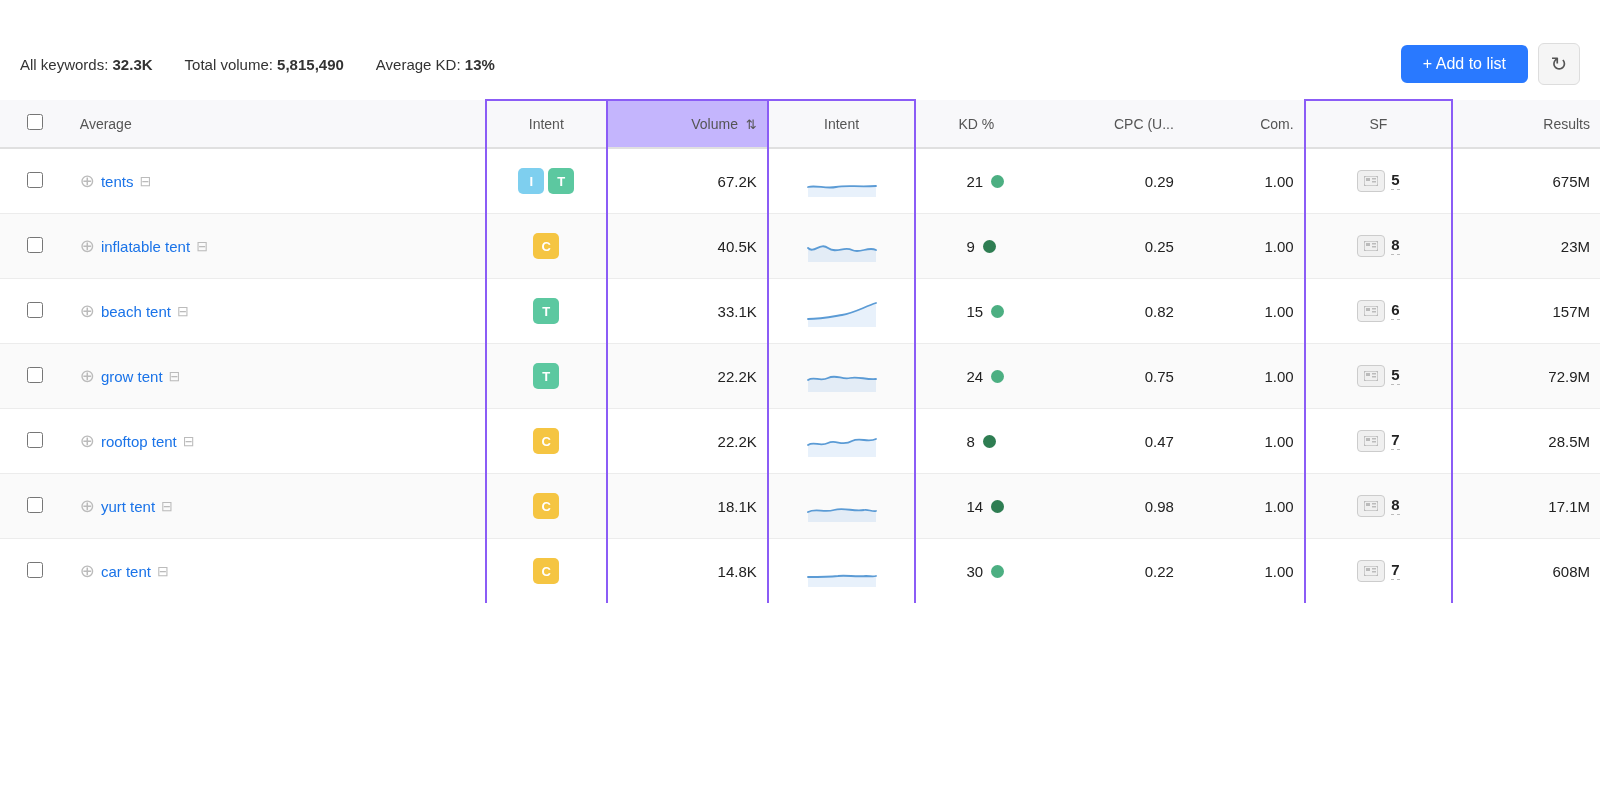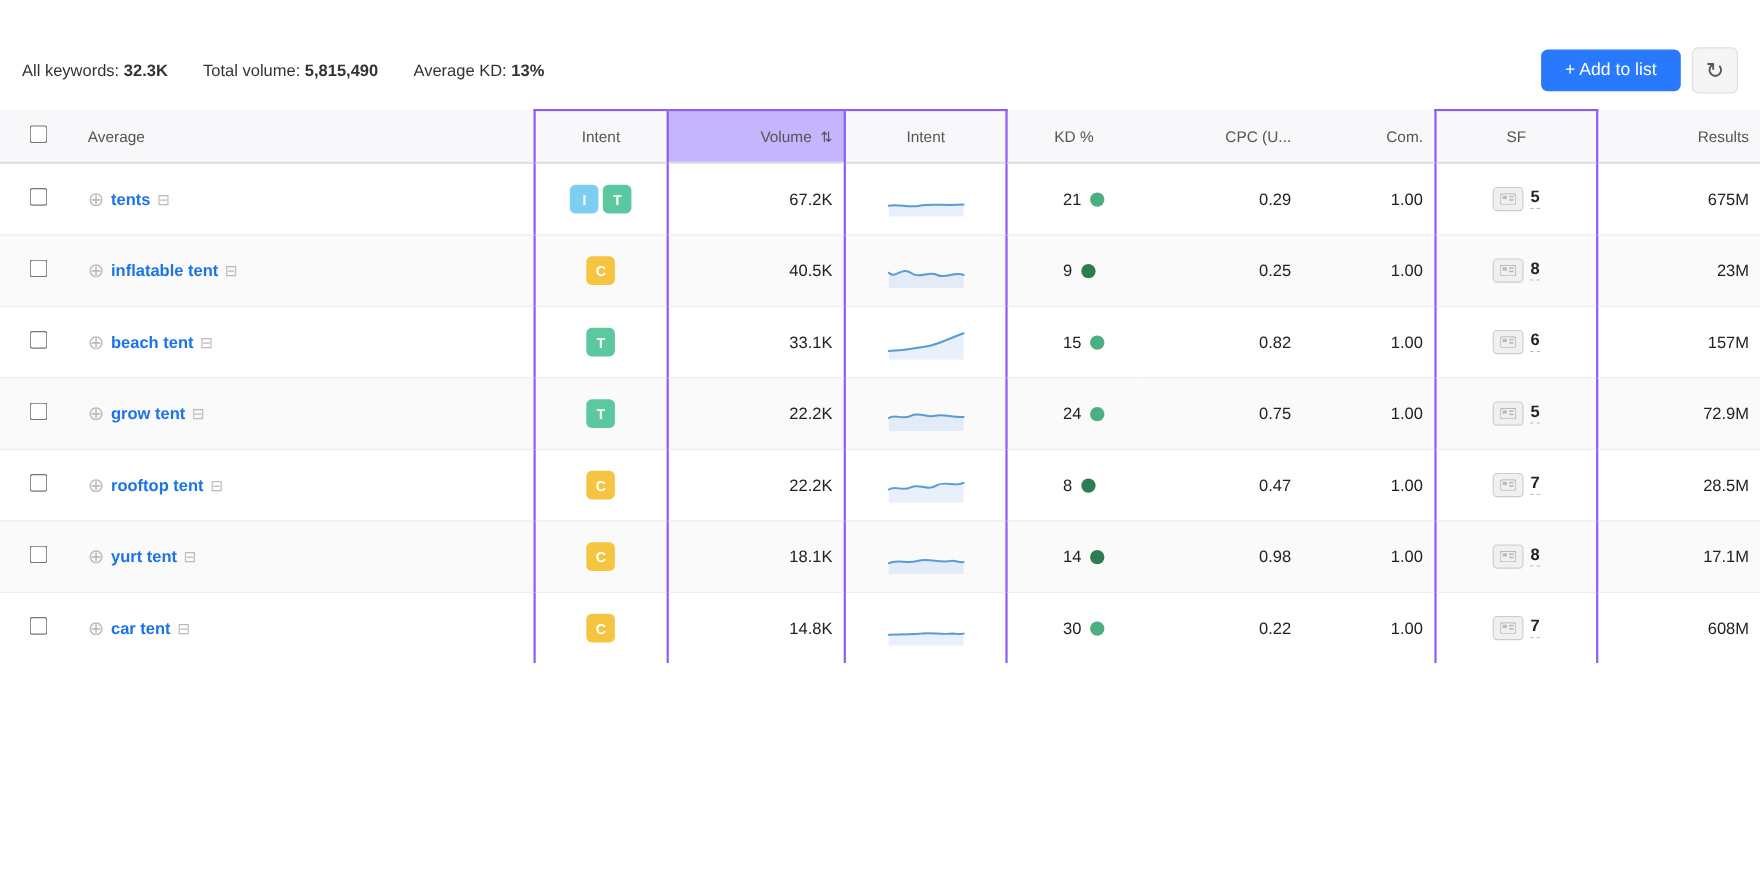--- a/index.html
+++ b/index.html
@@ -149,21 +149,21 @@
       padding: 16px 10px;
       vertical-align: middle;
       font-size: 15px;
     }
     td.center { text-align: center; }
     td.right { text-align: right; }
 
     .keyword-link {
       color: #1a73e8;
       text-decoration: none;
-      font-weight: 700;
+      font-weight: 400;
       cursor: pointer;
     }
 
     .keyword-cell {
       display: flex;
       align-items: center;
       gap: 6px;
     }
     .add-icon {
       color: #bbb;

